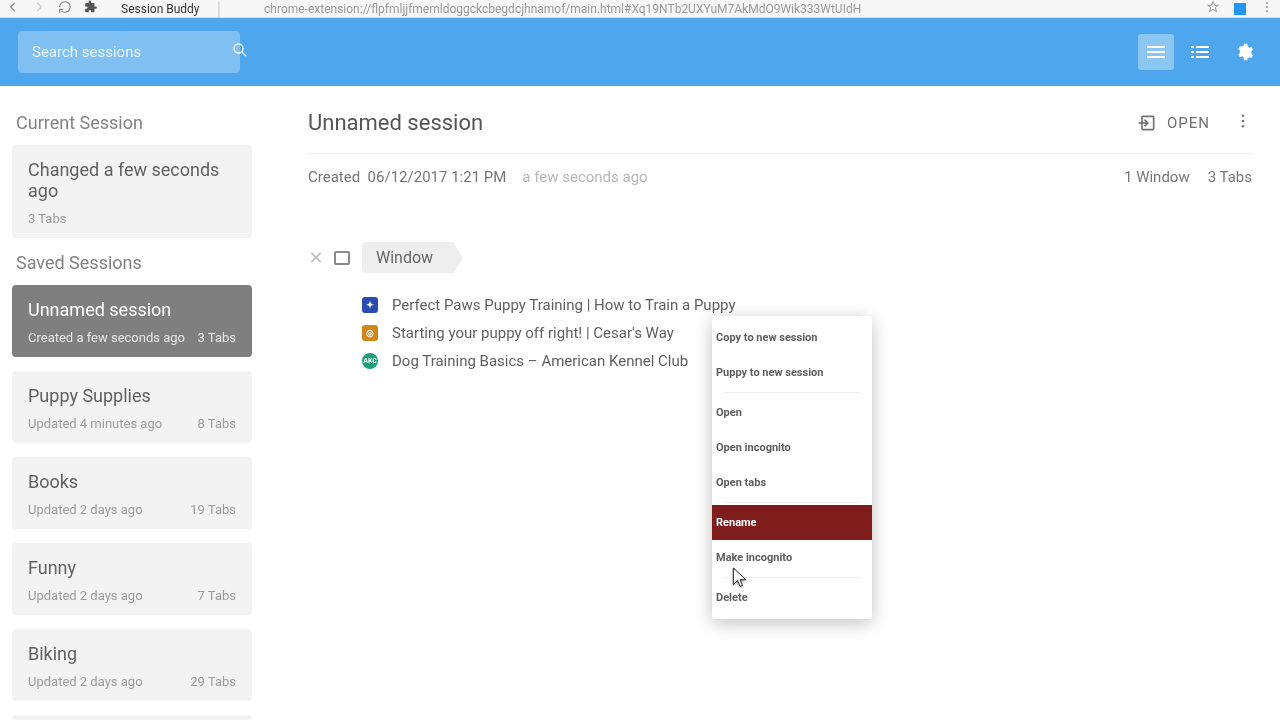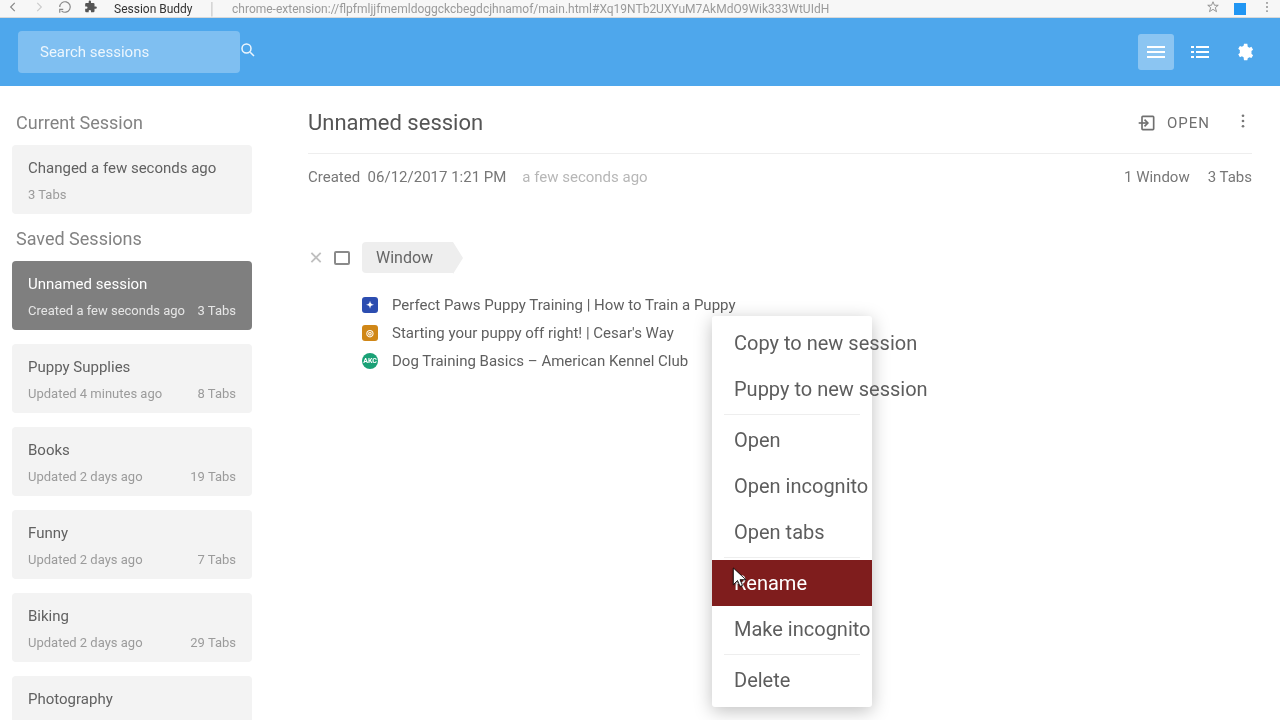--- a/index.html
+++ b/index.html
@@ -2,43 +2,43 @@
 <html><head>
 <meta charset="utf-8">
 <style>
   * { box-sizing: border-box; margin: 0; padding: 0; font-family: -apple-system, BlinkMacSystemFont, "Segoe UI", Roboto, Arial, sans-serif; }
   body { width:1280px; height:720px; overflow:hidden; background:#fff; color:#555; }
 
   
   .browser-bar { height:18px; display:flex; align-items:center; gap:12px; padding:0 6px; border-bottom:1px solid #d9d9d9; font-size:12px; color:#777; background:#f7f7f7; }
   .browser-bar .nav-icons { display:flex; gap:12px; align-items:center; }
   .browser-bar svg { width:14px; height:14px; }
-  .ext-name { color:#333; font-size:12px; margin-left:4px;}
+  .ext-name { color:#333; font-size:12px; margin-left:11px;}
   .ext-sep { color:#bbb; margin:0 4px;}
-  .ext-url { color:#9a9a9a; font-size:12px; white-space:nowrap; overflow:hidden; text-overflow:ellipsis; flex:1;}
+  .ext-url { color:#9a9a9a; font-size:12px; white-space:nowrap; overflow:hidden; text-overflow:ellipsis; flex:1;margin-left:25px;}
   .browser-right { display:flex; gap:14px; align-items:center; margin-left:auto;}
   .square-blue { width:12px; height:12px; background:#2196f3; }
 
   
   .app-header { height:68px; background:#4ea7ec; display:flex; align-items:center; padding:0 18px; }
-  .search-wrap { width:222px; height:42px; background:rgba(255,255,255,0.28); border-radius:4px; display:flex; align-items:center; padding:0 22px; }
+  .search-wrap { width:222px; height:42px; background:rgba(255,255,255,0.28); border-radius:4px; display:flex; align-items:center; padding:0 14px; }
   .search-wrap input { flex:1; background:transparent; border:none; outline:none; color:#fff; font-size:15px; }
   .search-wrap input::placeholder { color:rgba(255,255,255,0.85); }
   .search-wrap .s-icon { color:#fff; opacity:.9;}
   .header-right { margin-left:auto; display:flex; align-items:center; gap:8px;}
   .view-btn { width:36px; height:36px; display:flex; align-items:center; justify-content:center; border-radius:3px; color:#fff; cursor:pointer;}
   .view-btn.active { background:rgba(255,255,255,0.35); }
 
   
   .layout { display:flex; height:calc(720px - 18px - 68px); }
   .sidebar { width:260px; padding:16px 8px 0 12px; overflow:hidden;}
   .sb-heading { color:#838383; font-size:18px; font-weight:400; margin:10px 0 12px 4px;}
   .sb-card { background:#f3f3f3; border-radius:4px; padding:14px 16px 12px 16px; margin-bottom:14px; cursor:pointer;}
   .sb-card.selected { background:#7f7f7f; color:#fff;}
-  .sb-title { font-size:15px; color:#616161; font-weight:400;}
+  .sb-title { font-size:18px; color:#616161; font-weight:400;}
   .sb-card.selected .sb-title { color:#fff;}
   .sb-meta { display:flex; justify-content:space-between; font-size:13px; color:#9b9b9b; margin-top:10px;}
   .sb-card.selected .sb-meta { color:#e6e6e6;}
 
   
   .main { flex:1; padding:24px 28px 0 48px; position:relative;}
   .sess-header { display:flex; align-items:center; }
   .sess-title { font-size:22px; color:#555; font-weight:400;}
   .sess-actions { margin-left:auto; display:flex; align-items:center; gap:24px;}
   .open-btn { display:flex; align-items:center; gap:10px; color:#707070; font-size:15px; letter-spacing:1px; cursor:pointer;}
@@ -57,21 +57,21 @@
   .win-label-wrap::after { content:""; position:absolute; right:-10px; top:0; bottom:0; width:0; height:0; border-left:10px solid #eee; border-top:16px solid transparent; border-bottom:16px solid transparent;}
   .tab-list { margin:18px 0 0 54px;}
   .tab-row { display:flex; align-items:center; gap:14px; font-size:15px; color:#5f5f5f; padding:5px 0;}
   .favicon { width:16px; height:16px; border-radius:3px; display:inline-flex; align-items:center; justify-content:center; font-size:9px; font-weight:700; color:#fff;}
   .fav1 { background:#2c4db0;}
   .fav2 { background:#d08717;}
   .fav3 { background:#1aa176; font-size:7px;border-radius:8px;}
 
   
   .context-menu { position:absolute; left:452px; top:230px; width:160px; background:#fff; border-radius:3px; box-shadow:0 4px 18px rgba(0,0,0,.25); padding:4px 0; z-index:50;}
-  .menu-item { padding:11px 22px; font-size:20px; color:#5d5d5d; cursor:pointer; white-space:nowrap;}
+  .menu-item { padding:11px 4px; font-size:11px; color:#5d5d5d; cursor:pointer; white-space:nowrap;font-weight:bold;}
   .menu-item.highlight { background:#7f1d1d; color:#fff;}
   .menu-sep { border-top:1px solid #eee; margin:2px 12px;}
 
   
   .cursor { position:absolute; left:470px; top:480px; z-index:60; pointer-events:none;}
   .cursor svg { width:20px; height:24px; filter:drop-shadow(0 1px 1px rgba(0,0,0,.4));}
 </style>
 </head>
 <body>
 

